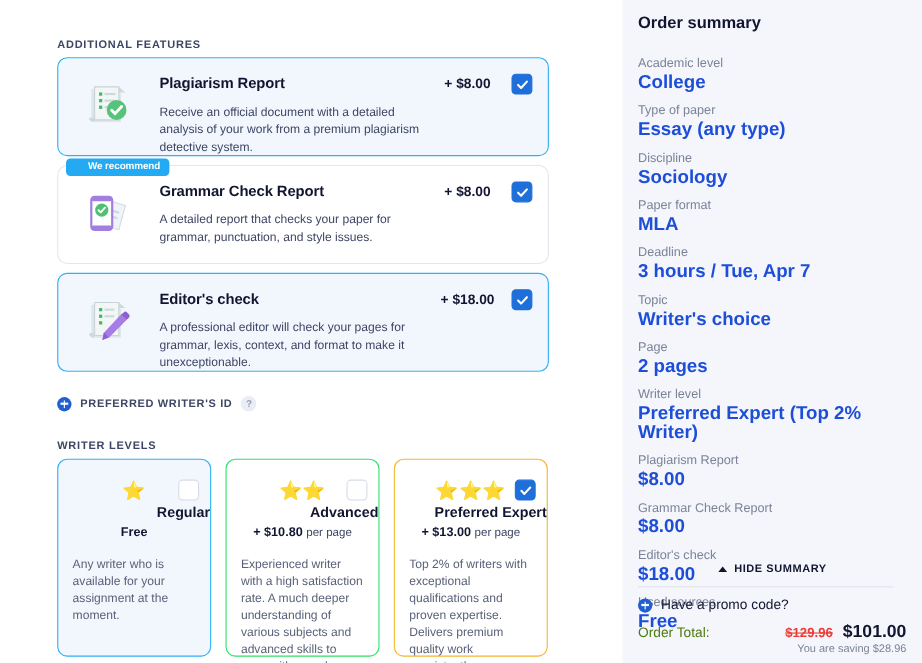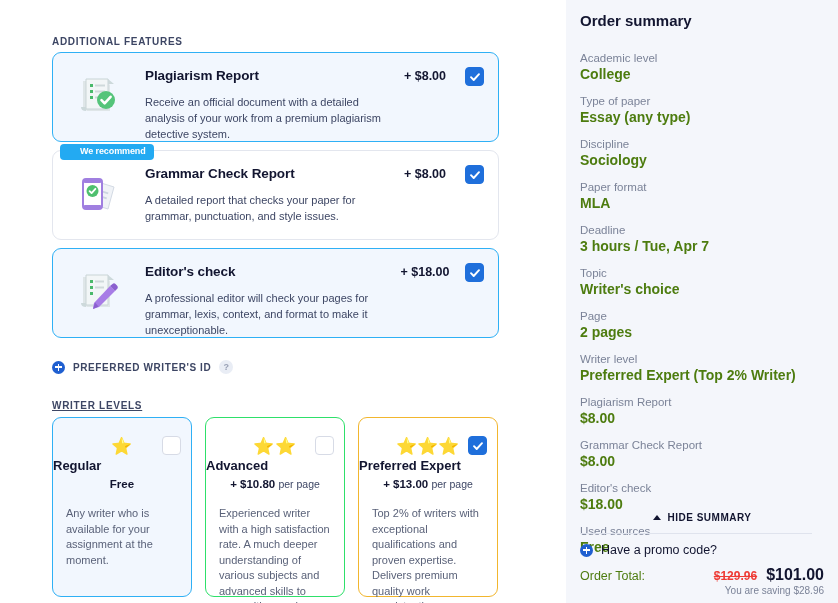--- a/index.html
+++ b/index.html
@@ -20,21 +20,21 @@
   }
   .section-label {
     position: absolute;
     font-size: 10px;
     letter-spacing: 0.7px;
     font-weight: 600;
     color: #3d4664;
     text-transform: uppercase;
   }
   #lbl-additional { left: 52px; top: 36px; }
-  #lbl-writerlevels { left: 52px; top: 400px; text-decoration: underline; }
+  #lbl-writerlevels { left: 52px; top: 400px; }
 
   
   .feature-card {
     position: absolute;
     left: 52px;
     width: 447px;
     border-radius: 9px;
     background: #ffffff;
     border: 1.5px solid #e3e6ee;
   }
@@ -162,21 +162,21 @@
   }
   .wl-star { display:inline-block; }
   .wl-check {
     position: absolute;
     right: 10px; top: 18px;
     width: 19px; height: 19px;
     border-radius: 4px;
   }
   .wl-name {
     position: absolute; top: 40px; left: 0; right: 0;
-    text-align: left;
+    text-align: right;
     font-size: 13px; font-weight: 700; color: #121530;
   }
   .wl-price {
     position: absolute; top: 60px; left: 0; right: 0;
     text-align: center;
     font-size: 11.5px; font-weight: 700; color: #121530;
   }
   .wl-price .per { font-weight: 400; font-size: 10.5px; color:#3d4664; }
   .wl-desc {
     position: absolute; top: 88px; left: 13px; right: 12px;
@@ -193,21 +193,21 @@
   .rc-title {
     font-size: 15px; font-weight: 700; color: #121530;
     padding-top: 0px; margin-left: 0px;
   }
   .sum-list { position: absolute; left: 14px; top: 24px; width: 244px; margin-top: 26px; }
   .sum-row { margin-bottom: 10px; }
   .sum-key {
     font-size: 11.5px; color: #7b8398; line-height: 16px;
   }
   .sum-val {
-    font-size: 14px; color: #4d7c0f; font-weight: 700; line-height: 17px;
+    font-size: 17px; color: #1d4ed8; font-weight: 700; line-height: 17px;
   }
 
   #hide-summary-row {
     position: absolute; left: 14px; top: 512px; width: 244px;
     display:flex; align-items:center; justify-content:center; gap:7px;
   }
   .caret-up {
     width:0;height:0;
     border-left:4.5px solid transparent;
     border-right:4.5px solid transparent;

